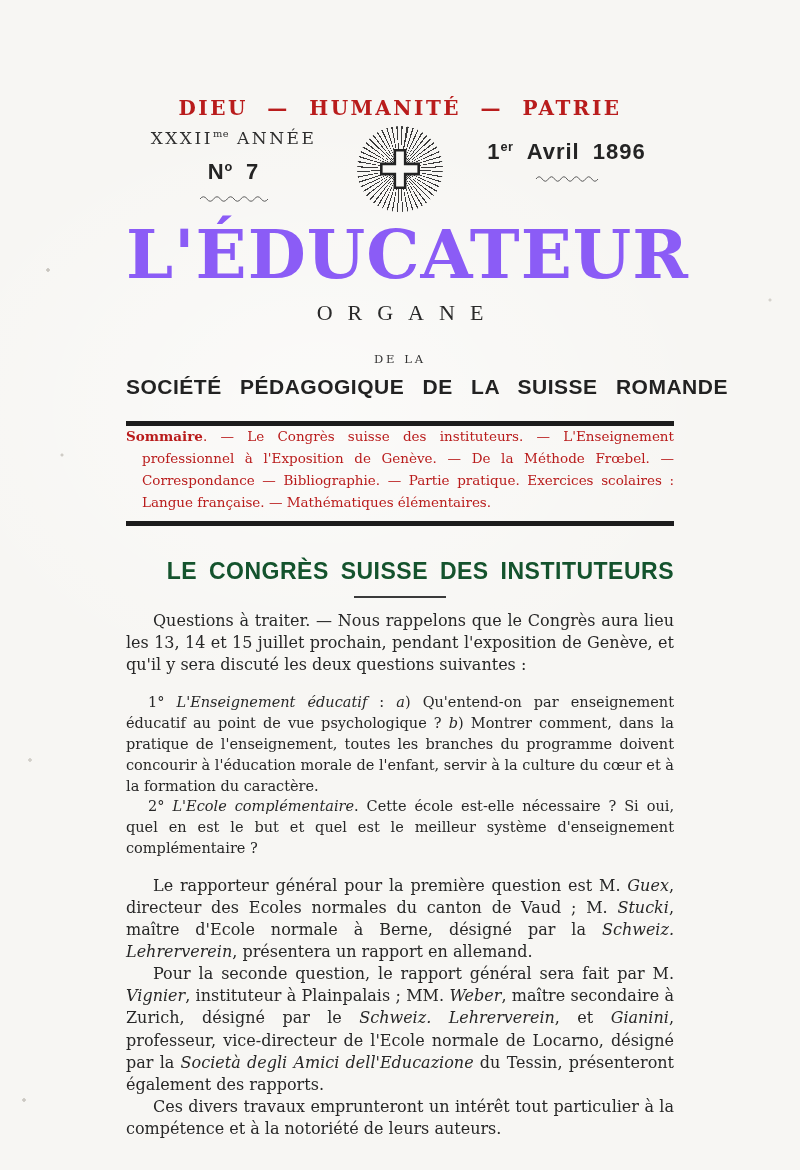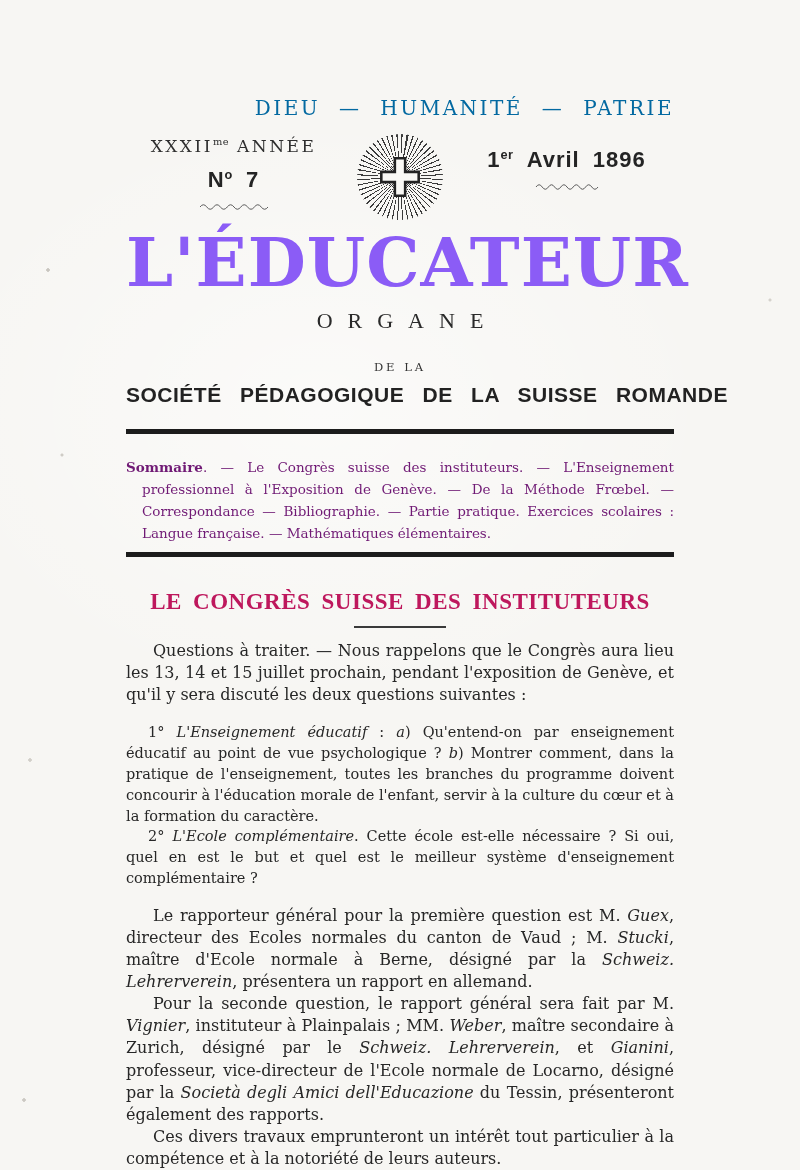--- a/index.html
+++ b/index.html
@@ -24,29 +24,29 @@
       radial-gradient(ellipse 400px 300px at 40% 35%, rgba(255,255,255,.5), transparent);
     pointer-events: none;
   }
   .col {
     position: relative;
     width: 548px;
     margin: 0 auto;
     padding-top: 96px;
   }
   .motto {
-    text-align: right;
-    font-weight: normal;
+    text-align: center;
+    font-weight: bold;
     font-size: 20px;
     letter-spacing: 2.5px;
     word-spacing: 10px;
-    color: #0369a1;
+    color: #b91c1c;
   }
   .header-row {
-    margin-top: 16px;
+    margin-top: 8px;
     display: flex;
     justify-content: space-between;
     align-items: flex-start;
     gap: 8px;
   }
   .hblock { width: 215px; text-align: center; }
   .annee, .city {
     font-size: 17px;
     letter-spacing: 2.5px;
     color: #2e2e2e;
@@ -117,37 +117,37 @@
     white-space: nowrap;
   }
   .double-rule {
     height: 3px;
     border-top: 2px solid #1c1c1c;
     border-bottom: 3px solid #1c1c1c;
   }
   .rule-top { margin-top: 22px; }
   .rule-bottom { margin-top: 7px; }
   .sommaire {
-    margin-top: 23px;
+    margin-top: 0;
     font-size: 13.5px;
     line-height: 1.62;
     text-align: justify;
     padding-left: 16px;
     text-indent: -16px;
-    color: #701a75;
+    color: #b91c1c;
   }
   .article-title {
     margin-top: 32px;
-    text-align: center;
-    font-family: Liberation Serif, serif;
+    text-align: right;
+    font-family: Liberation Sans, sans-serif;
     font-weight: bold;
     font-size: 23px;
     letter-spacing: 0.5px;
     word-spacing: 5px;
-    color: #be185d;
+    color: #14532d;
     white-space: nowrap;
   }
   .title-rule {
     width: 92px;
     height: 2px;
     background: #3a3a3a;
     margin: 11px auto 0;
   }
   .bodytext { margin-top: 12px; }
   .para {

